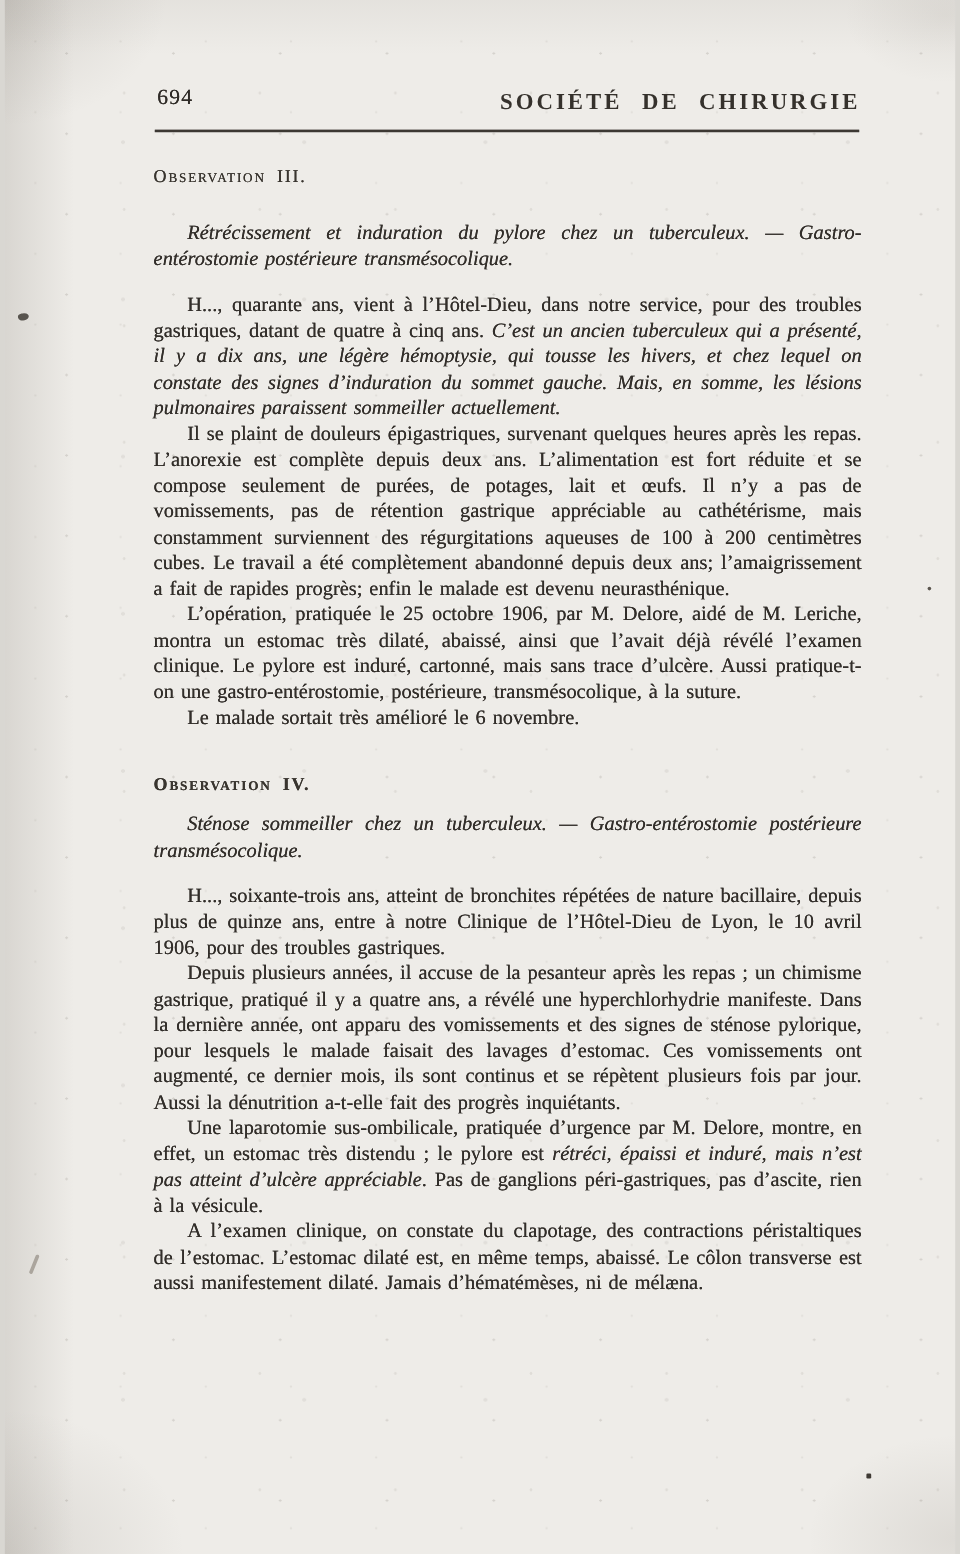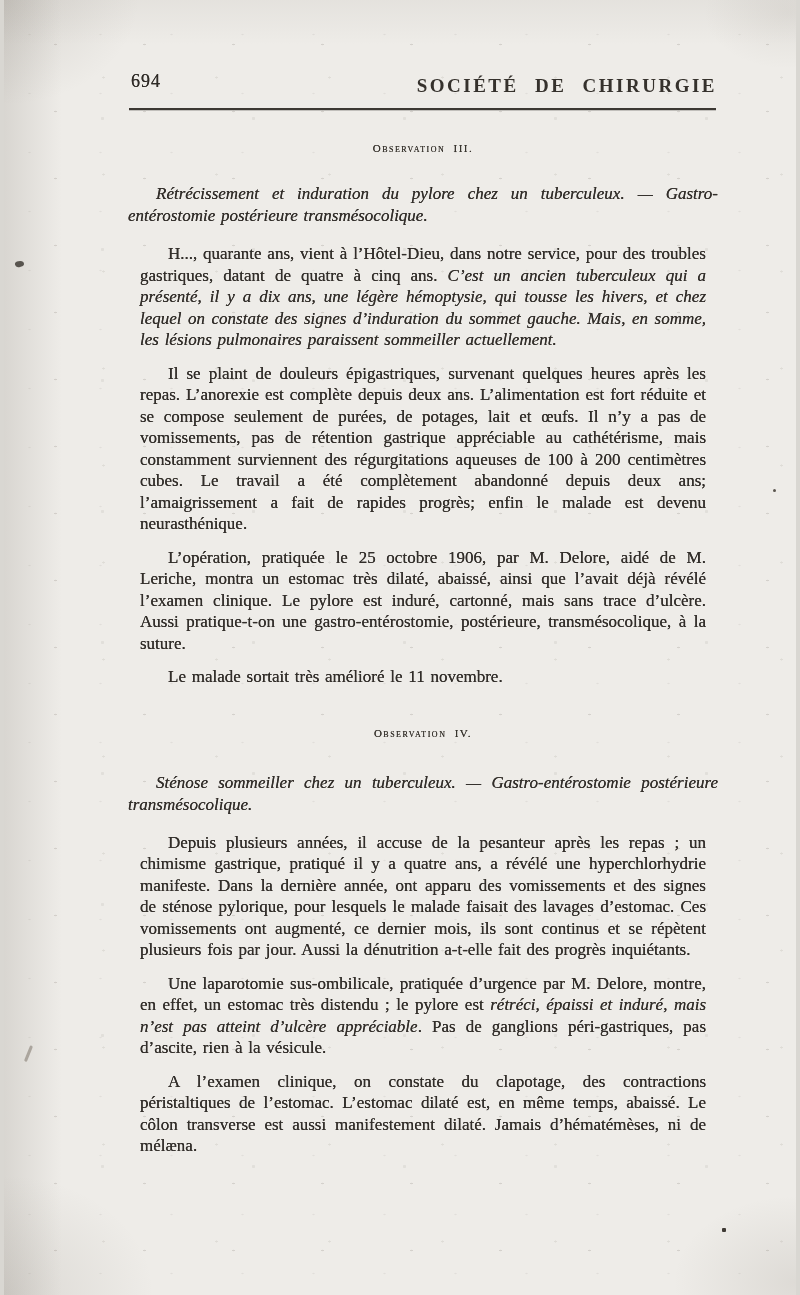--- a/index.html
+++ b/index.html
@@ -61,34 +61,34 @@
   .text-block {
     position: absolute;
     top: 138px; left: 124px; width: 590px;
     font-size: 17px; line-height: 21.5px;
     text-align: justify;
     text-shadow: 0 0 .4px currentColor;
     word-spacing: 1.5px;
   }
   .obs-heading {
     font-variant: small-caps;
-    text-align: center; text-indent: 0;
-    font-size: 11px; line-height: 20px;
+    text-indent: 0;
+    font-size: 15px; line-height: 20px;
     letter-spacing: 1.5px; word-spacing: 4px;
     color: #39352f;
     margin: 0 0 25px 0;
   }
-  .obs-heading.second { margin-top: 35px; margin-bottom: 29px; }
+  .obs-heading.second { margin-top: 35px; margin-bottom: 12px; font-weight: bold; }
   .subject {
     font-style: italic;
     line-height: 22px;
     text-indent: 28px;
     margin: 0 0 16px 0;
   }
-  .para { margin: 12px; text-indent: 28px; }
+  .para { margin: 0; text-indent: 28px; }
   .it { font-style: italic; }
 
   
   .speck { position: absolute; pointer-events: none; }
   .speck-blob {
     left: 11px; top: 261px; width: 9px; height: 6px;
     background: #46413b; border-radius: 45% 60% 50% 55%;
     transform: rotate(-14deg); opacity: .88;
   }
   .speck-slash {
@@ -116,24 +116,25 @@
   </div>
   <div class="head-rule"></div>
 
   <div class="text-block">
 
     <div class="obs-heading">Observation III.</div>
     <p class="subject">Rétrécissement et induration du pylore chez un tuberculeux. — Gastro-entérostomie postérieure transmésocolique.</p>
     <p class="para"><span>H..., quarante ans, vient à l’Hôtel-Dieu, dans notre service, pour des troubles gastriques, datant de quatre à cinq ans. </span><span class="it">C’est un ancien tuberculeux qui a présenté, il y a dix ans, une légère hémoptysie, qui tousse les hivers, et chez lequel on constate des signes d’induration du sommet gauche. Mais, en somme, les lésions pulmonaires paraissent sommeiller actuellement.</span></p>
     <p class="para"><span>Il se plaint de douleurs épigastriques, survenant quelques heures après les repas. L’anorexie est complète depuis deux ans. L’alimentation est fort réduite et se compose seulement de purées, de potages, lait et œufs. Il n’y a pas de vomissements, pas de rétention gastrique appréciable au cathétérisme, mais constamment surviennent des régurgitations aqueuses de 100 à 200 centimètres cubes. Le travail a été complètement abandonné depuis deux ans; l’amaigrissement a fait de rapides progrès; enfin le malade est devenu neurasthénique.</span></p>
     <p class="para"><span>L’opération, pratiquée le 25 octobre 1906, par M. Delore, aidé de M. Leriche, montra un estomac très dilaté, abaissé, ainsi que l’avait déjà révélé l’examen clinique. Le pylore est induré, cartonné, mais sans trace d’ulcère. Aussi pratique-t-on une gastro-entérostomie, postérieure, transmésocolique, à la suture.</span></p>
-    <p class="para"><span>Le malade sortait très amélioré le 11 novembre.</span></p>
+    <p class="para"><span>Le malade sortait très amélioré le 6 novembre.</span></p>
 
     <div class="obs-heading second">Observation IV.</div>
     <p class="subject">Sténose sommeiller chez un tuberculeux. — Gastro-entérostomie postérieure transmésocolique.</p>
+    <p class="para"><span>H..., soixante-trois ans, atteint de bronchites répétées de nature bacillaire, depuis plus de quinze ans, entre à notre Clinique de l’Hôtel-Dieu de Lyon, le 10 avril 1906, pour des troubles gastriques.</span></p>
     <p class="para"><span>Depuis plusieurs années, il accuse de la pesanteur après les repas ; un chimisme gastrique, pratiqué il y a quatre ans, a révélé une hyperchlorhydrie manifeste. Dans la dernière année, ont apparu des vomissements et des signes de sténose pylorique, pour lesquels le malade faisait des lavages d’estomac. Ces vomissements ont augmenté, ce dernier mois, ils sont continus et se répètent plusieurs fois par jour. Aussi la dénutrition a-t-elle fait des progrès inquiétants.</span></p>
     <p class="para"><span>Une laparotomie sus-ombilicale, pratiquée d’urgence par M. Delore, montre, en effet, un estomac très distendu ; le pylore est </span><span class="it">rétréci, épaissi et induré, mais n’est pas atteint d’ulcère appréciable</span><span>. Pas de ganglions péri-gastriques, pas d’ascite, rien à la vésicule.</span></p>
     <p class="para"><span>A l’examen clinique, on constate du clapotage, des contractions péristaltiques de l’estomac. L’estomac dilaté est, en même temps, abaissé. Le côlon transverse est aussi manifestement dilaté. Jamais d’hématémèses, ni de mélæna.</span></p>
 
   </div>
 
   <div class="speck speck-blob"></div>
   <div class="speck speck-slash"></div>
   <div class="speck speck-dot-right"></div>
   <div class="speck speck-dot-br"></div>

